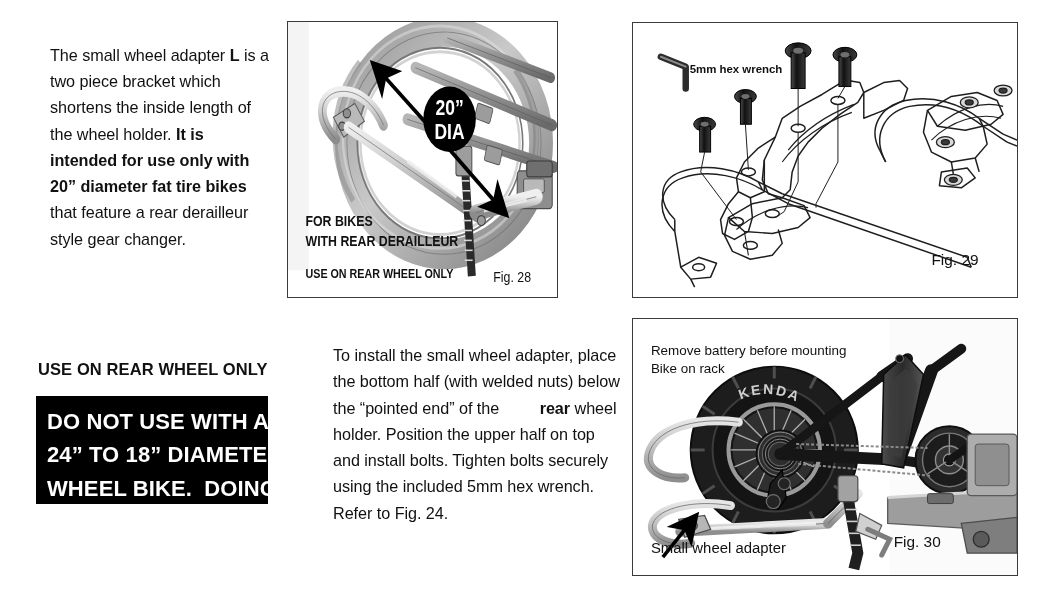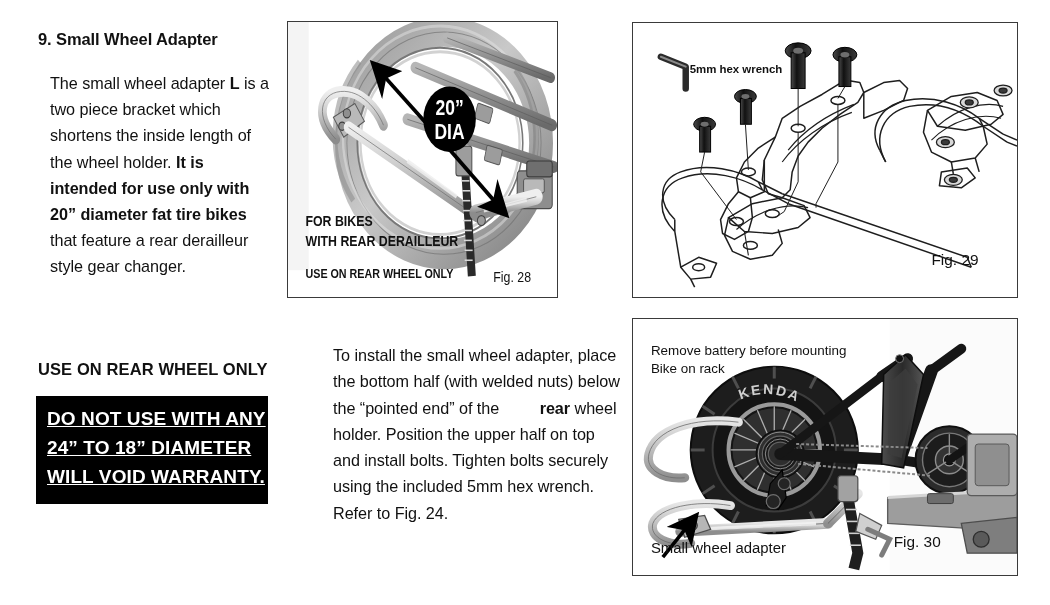--- a/index.html
+++ b/index.html
@@ -53,26 +53,25 @@
     left: 36px;
     top: 396px;
     width: 232px;
     height: 108px;
     background: #000000;
     color: #ffffff;
     box-sizing: border-box;
     padding: 9px 11px 0 11px;
   }
   #warning-box .wline {
-    font-size: 19px;
+    font-size: 22px;
     font-weight: bold;
     line-height: 1.52;
     letter-spacing: 0.1px;
     white-space: pre;
-    text-decoration: underline;
   }
 
   
   #install-paragraph {
     position: absolute;
     left: 333px;
     top: 326px;
     width: 288px;
     font-size: 16.2px;
     line-height: 1.62;
@@ -124,29 +123,29 @@
   .fig30-callout {
     font-family: "Liberation Sans", sans-serif;
     font-size: 15px;
     fill: #111111;
   }
 </style>
 </head>
 <body>
 
 <div id="left-column">
-  <h1 id="section-heading">9. Small Wheel Adapter</h1>
   <p id="intro-paragraph"><span>The small wheel adapter </span><span class="b">L</span><span> is a two piece bracket which shortens the inside length of the wheel holder. </span><span class="b">It is intended for use only with 20” diameter fat tire bikes</span><span> that feature a rear derailleur style gear changer.</span></p>
 </div>
 
 <div id="use-rear-only-note">USE ON REAR WHEEL ONLY</div>
 
 <div id="warning-box">
   <div class="wline">DO NOT USE WITH ANY</div>
   <div class="wline">24” TO 18” DIAMETER</div>
+  <div class="wline">WHEEL BIKE.  DOING SO</div>
   <div class="wline">WILL VOID WARRANTY.</div>
 </div>
 
 <p id="install-paragraph"><span>To install the small wheel adapter, place the bottom half (with welded nuts) below the “pointed end” of the </span><span class="b">rear</span><span> wheel holder. Position the upper half on top and install bolts. Tighten bolts securely using the included 5mm hex wrench. Refer to Fig. 24.</span></p>
 
 <div class="panel" id="panel-fig28">
   <svg viewBox="0 0 338 277" preserveAspectRatio="none">
     <defs>
       <linearGradient id="tireGrad28" x1="0" y1="0" x2="1" y2="1">
         <stop offset="0%" stop-color="#9a9a9a"></stop>

